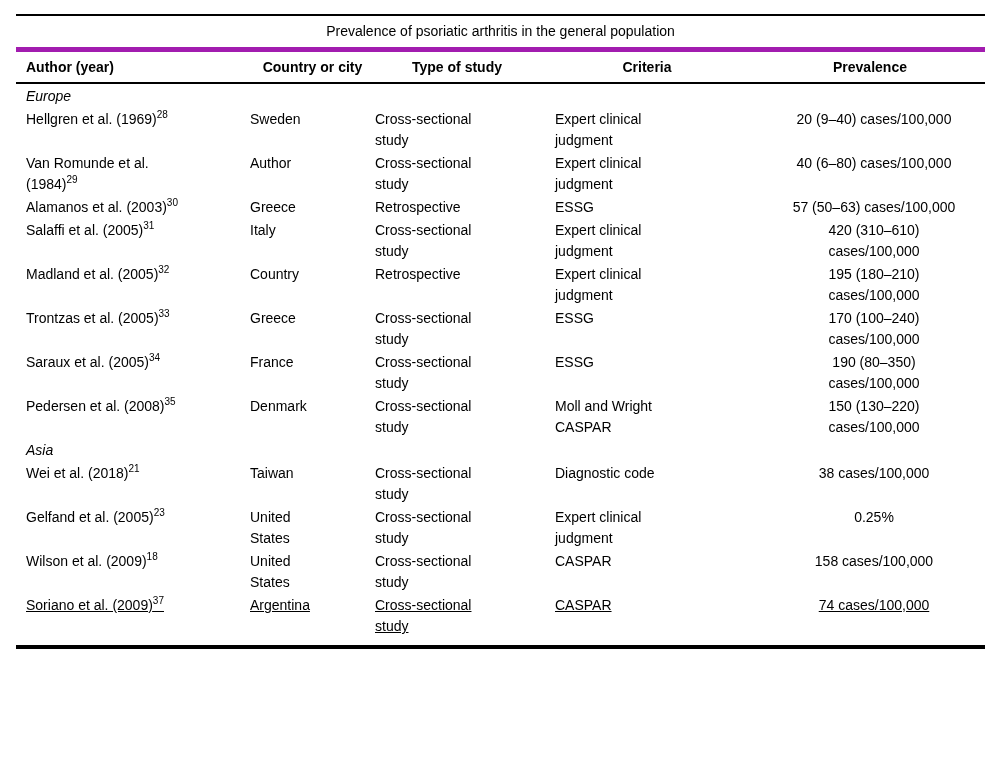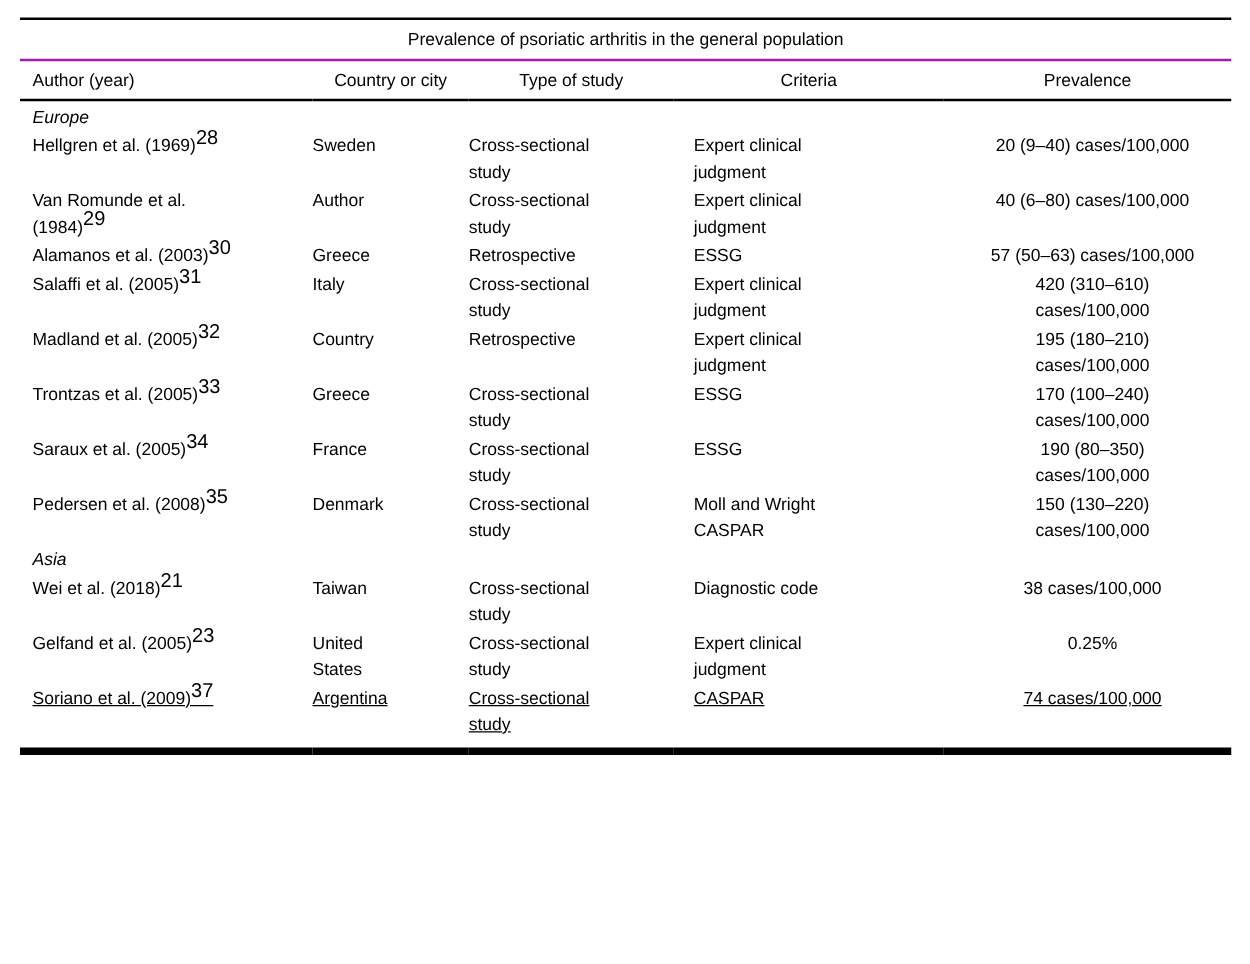--- a/index.html
+++ b/index.html
@@ -14,59 +14,59 @@
     font-family: "Liberation Sans", sans-serif;
     font-size: 14px;
     overflow: hidden;
   }
   .table-wrap {
     margin: 14px 0 0 16px;
     width: 969px;
   }
   .title-row {
     border-top: 2px solid #000;
-    border-bottom: 2px solid #a21caf;
+    border-bottom: 5px solid #a21caf;
     height: 31px;
     line-height: 31px;
     text-align: center;
   }
   table {
     border-collapse: collapse;
     table-layout: fixed;
     width: 969px;
   }
   thead th {
-    font-weight: normal;
+    font-weight: bold;
     text-align: center;
     height: 30px;
     vertical-align: middle;
     border-bottom: 2px solid #000;
     padding: 0;
   }
   thead th.col-author {
     text-align: left;
     padding-left: 10px;
   }
   tbody {
-    border-bottom: 6px solid #000000;
+    border-bottom: 4px solid #000000;
   }
   tbody td {
     vertical-align: top;
     padding: 2px 0 0 0;
     line-height: 21px;
   }
   tbody td:nth-child(1) { padding-left: 10px; }
   tbody td:nth-child(4) { padding-left: 16px; }
   tbody td:nth-child(5) { padding-left: 8px; text-align: center; }
   tbody tr:last-child td { padding-bottom: 8px; text-decoration: underline; }
   td.section {
     font-style: italic;
   }
   sup {
-    font-size: 16px;
+    font-size: 10px;
     line-height: 0;
     vertical-align: super;
   }
   .line { white-space: nowrap; }
 </style>
 </head>
 <body>
 
 <div class="table-wrap">
   <div class="title-row">Prevalence of psoriatic arthritis in the general population</div>
@@ -280,20 +280,39 @@
           <td>
             <div class="line">Expert clinical</div>
             <div class="line">judgment</div>
           </td>
           <td>
             <div class="line">0.25%</div>
           </td>
         </tr>
         <tr>
           <td>
+            <div class="line">Wilson et al. (2009)<sup>18</sup></div>
+          </td>
+          <td>
+            <div class="line">United</div>
+            <div class="line">States</div>
+          </td>
+          <td>
+            <div class="line">Cross-sectional</div>
+            <div class="line">study</div>
+          </td>
+          <td>
+            <div class="line">CASPAR</div>
+          </td>
+          <td>
+            <div class="line">158 cases/100,000</div>
+          </td>
+        </tr>
+        <tr>
+          <td>
             <div class="line">Soriano et al. (2009)<sup>37</sup></div>
           </td>
           <td>
             <div class="line">Argentina</div>
           </td>
           <td>
             <div class="line">Cross-sectional</div>
             <div class="line">study</div>
           </td>
           <td>

